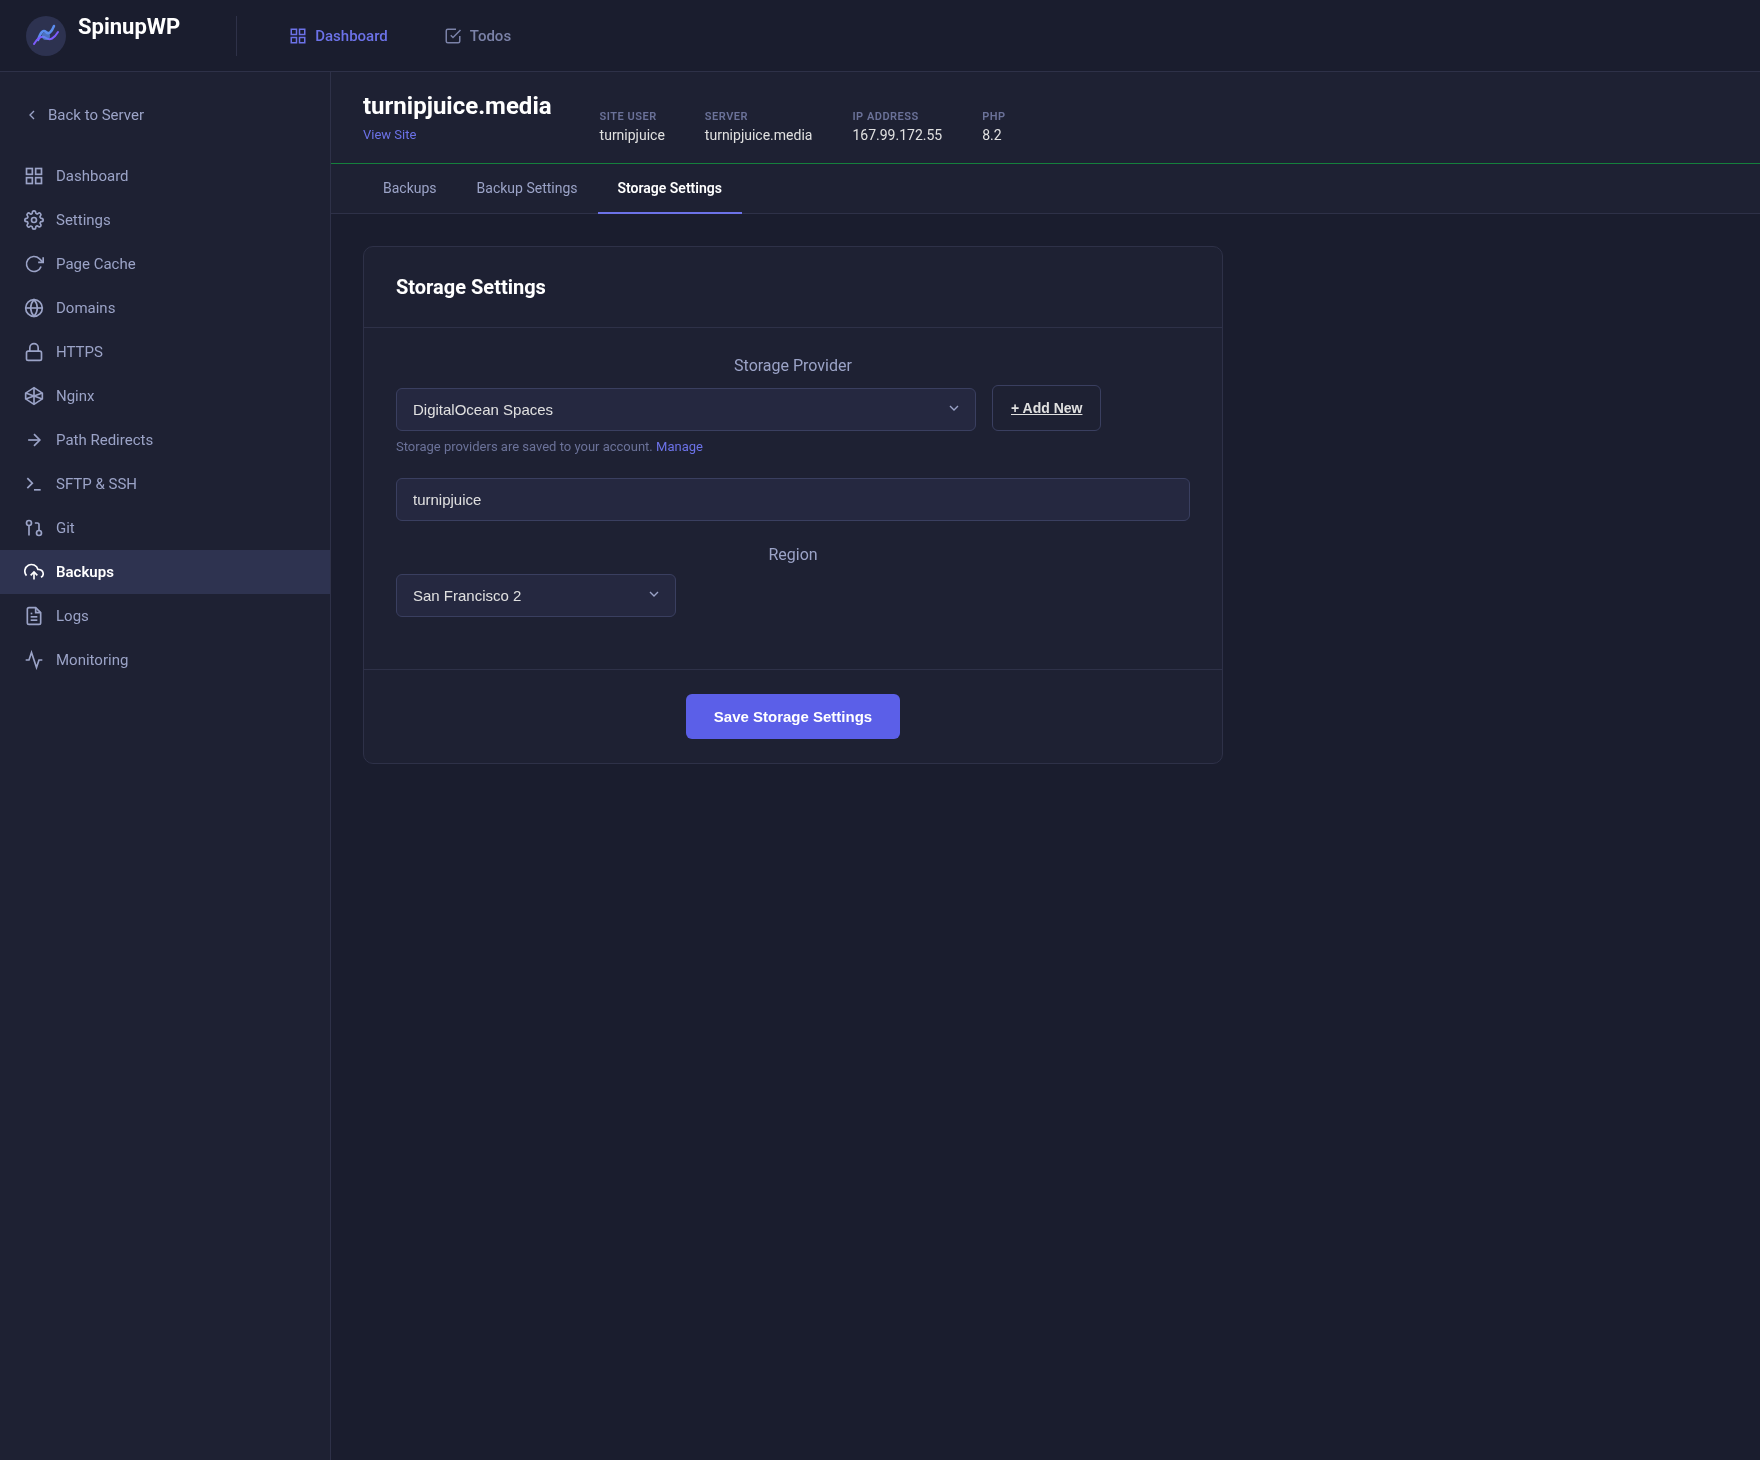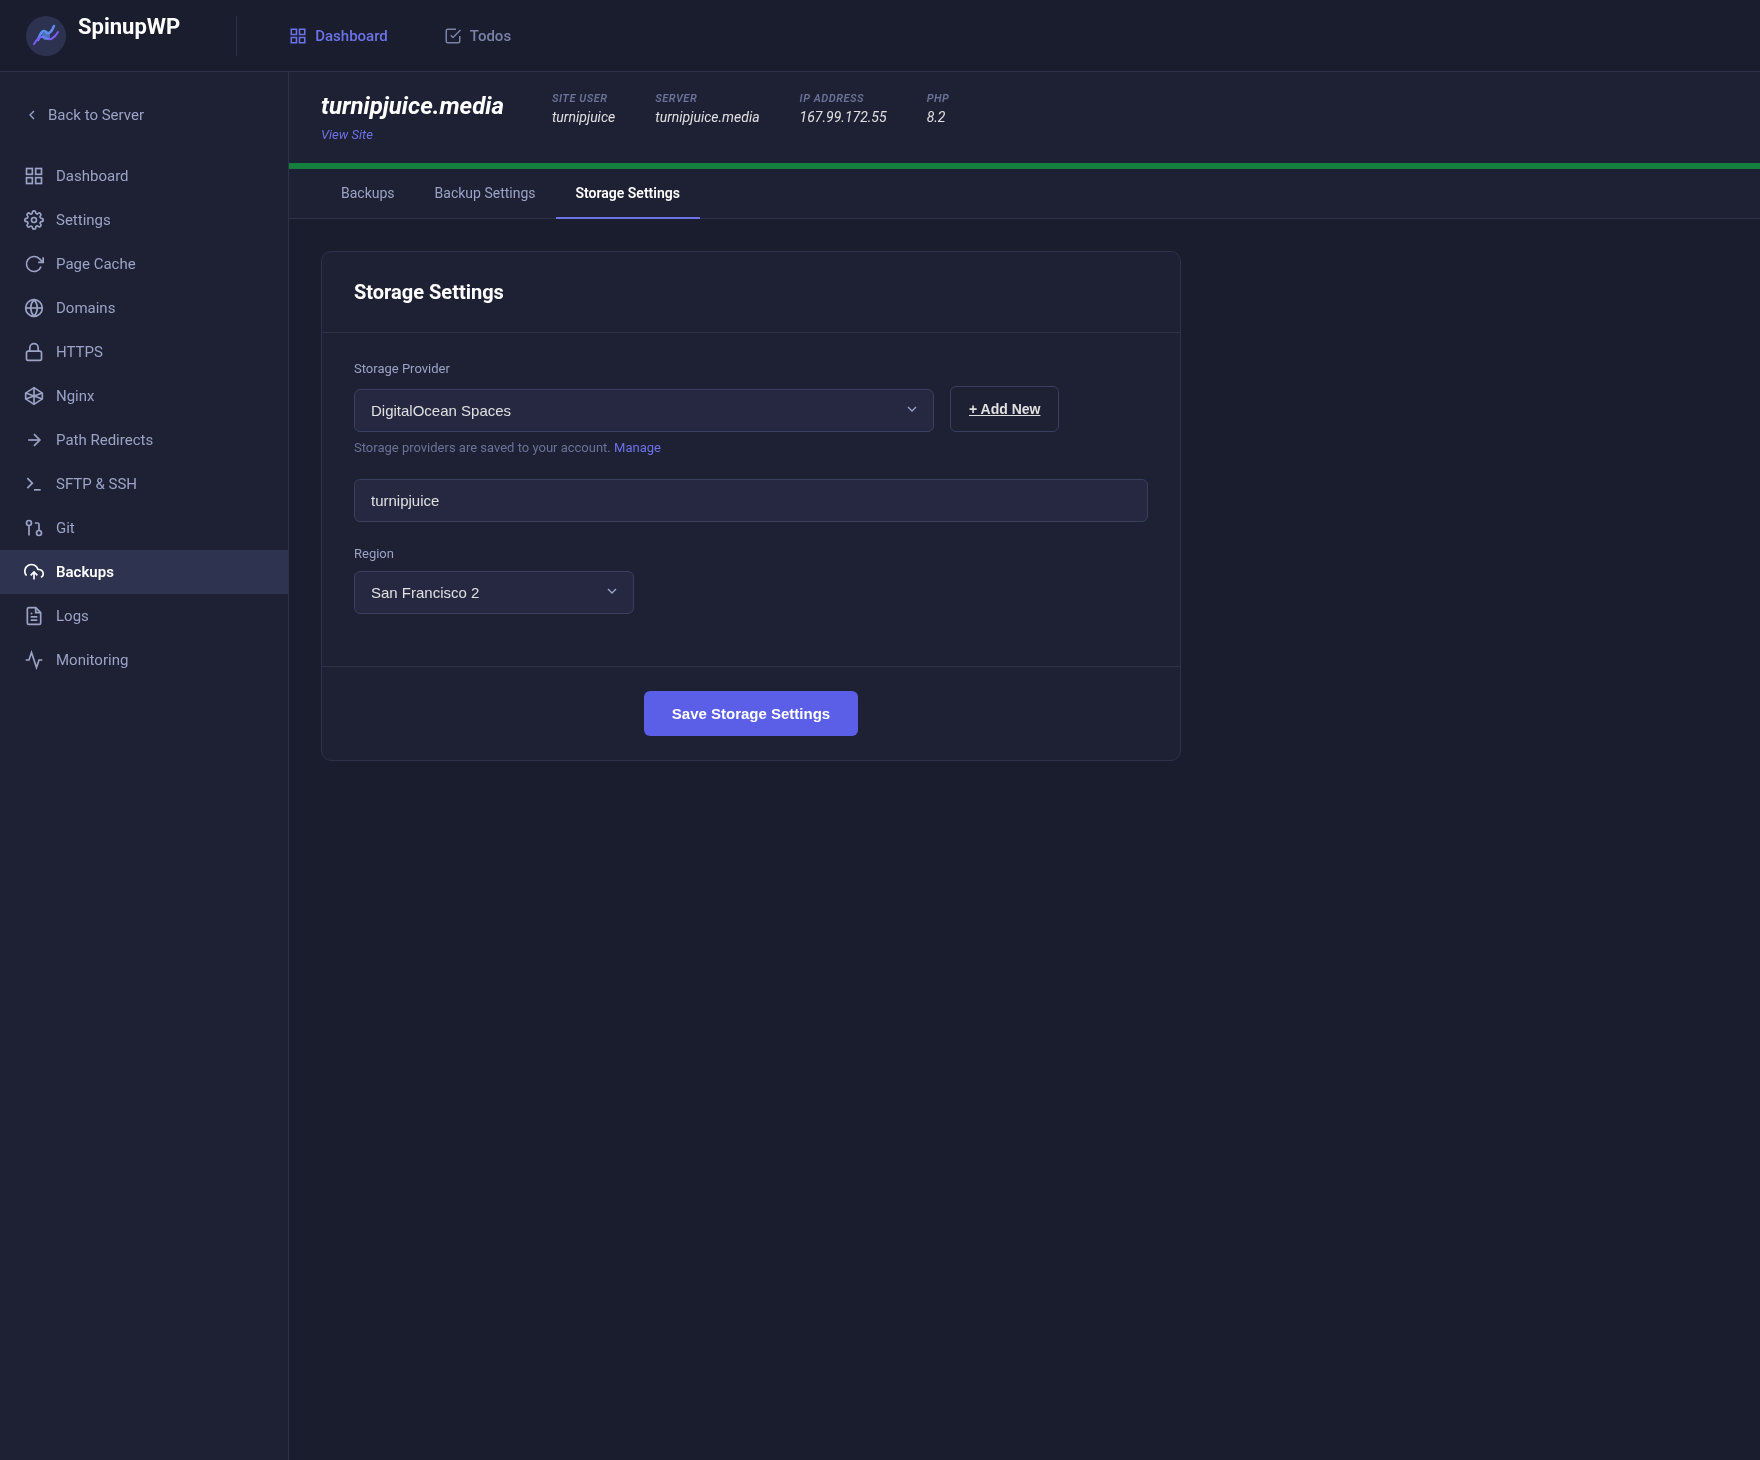--- a/index.html
+++ b/index.html
@@ -58,21 +58,21 @@
     .nav-item svg { width: 18px; height: 18px; }
 
     
     .main-layout {
       display: flex;
       height: calc(1460px - 72px);
     }
 
     
     .sidebar {
-      width: 289px;
+      width: 331px;
       background: #1e2133;
       border-right: 1px solid #2e3148;
       padding: 24px 0;
       flex-shrink: 0;
     }
     .back-link {
       display: flex;
       align-items: center;
       gap: 8px;
       padding: 10px 24px;
@@ -102,26 +102,25 @@
     
     .content-area {
       flex: 1;
       overflow-y: auto;
       background: #1a1d2e;
     }
 
     
     .site-header {
       background: #1e2133;
-      border-bottom: 6px solid #15803d;
+      border-bottom: 1px solid #15803d;
       padding: 20px 32px;
       display: flex;
-      align-items: flex-start;
+      align-items: flex-end;
       gap: 48px;
-      font-style: italic;
     }
     .site-title-group {}
     .site-title {
       font-size: 24px;
       font-weight: 700;
       color: #ffffff;
       margin-bottom: 4px;
     }
     .site-link {
       color: #6c72e8;
@@ -195,24 +194,25 @@
     }
     .card-body {
       padding: 28px 32px;
     }
 
     
     .form-group {
       margin-bottom: 24px;
     }
     .form-label {
-      font-size: 13px;
+      font-size: 16px;
       color: #9ba3c7;
       margin-bottom: 10px;
       display: block;
+      text-align: center;
     }
     .select-wrapper {
       position: relative;
       display: inline-block;
     }
     .select-full {
       width: 580px;
     }
     .form-select {
       width: 100%;

